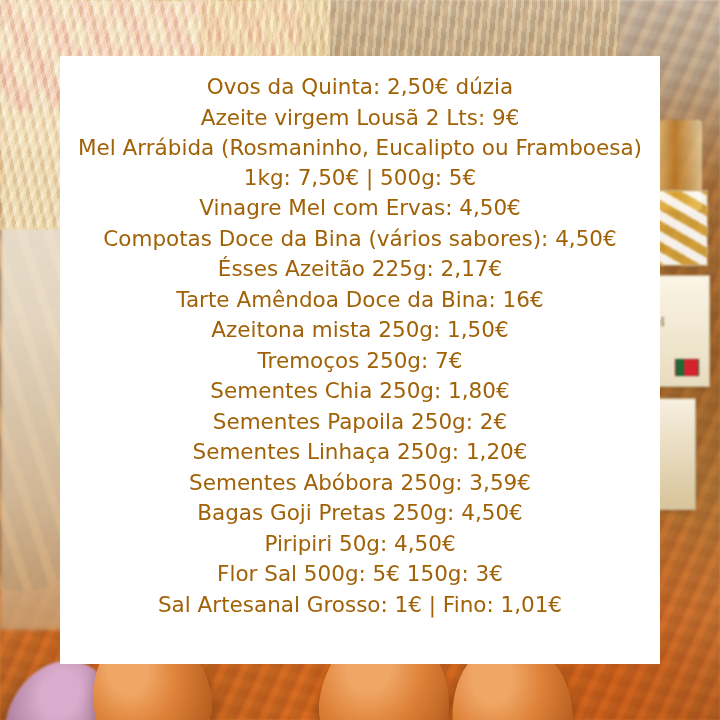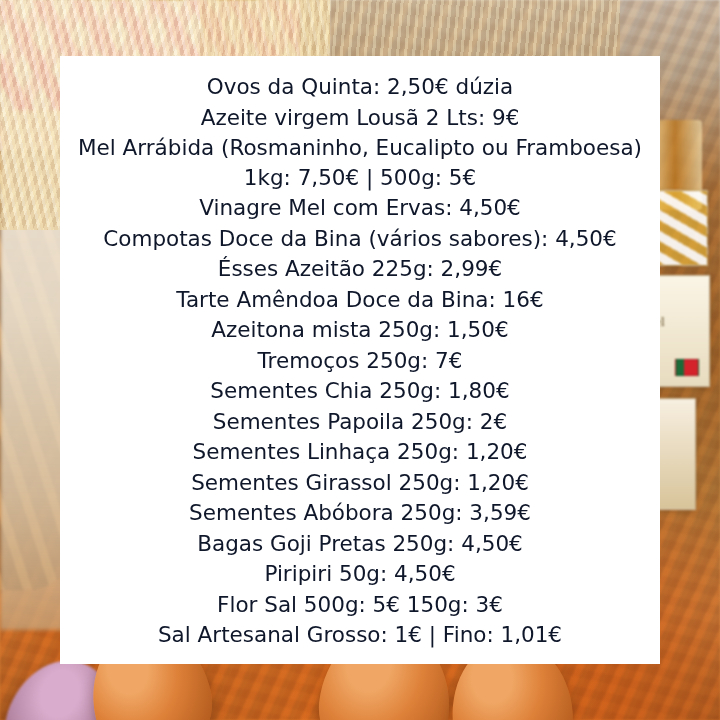--- a/index.html
+++ b/index.html
@@ -189,21 +189,21 @@
     justify-content: flex-start;
     align-items: center;
   }
 
   .price-line {
     width: 100%;
     text-align: center;
     font-family: "DejaVu Sans", sans-serif;
     font-size: 21.5px;
     line-height: 30.5px;
-    color: #0f172a;
+    color: #a16207;
     white-space: normal;
   }
   .price-line.wrap2 { line-height: 30px; }
 </style>
 </head>
 <body>
 
 <div id="stage">
 
   <div class="bg-layer bg-base"></div>
@@ -241,28 +241,27 @@
   <div class="egg e1"></div>
   <div class="egg e2"></div>
   <div class="egg e3"></div>
 
   <div class="card">
     <div class="price-line">Ovos da Quinta: 2,50€ dúzia</div>
     <div class="price-line">Azeite virgem Lousã 2 Lts: 9€</div>
     <div class="price-line wrap2">Mel Arrábida (Rosmaninho, Eucalipto ou Framboesa) 1kg: 7,50€ | 500g: 5€</div>
     <div class="price-line">Vinagre Mel com Ervas: 4,50€</div>
     <div class="price-line">Compotas Doce da Bina (vários sabores): 4,50€</div>
-    <div class="price-line">Ésses Azeitão 225g: 2,99€</div>
+    <div class="price-line">Ésses Azeitão 225g: 2,17€</div>
     <div class="price-line">Tarte Amêndoa Doce da Bina: 16€</div>
     <div class="price-line">Azeitona mista 250g: 1,50€</div>
     <div class="price-line">Tremoços 250g: 7€</div>
     <div class="price-line">Sementes Chia 250g: 1,80€</div>
     <div class="price-line">Sementes Papoila 250g: 2€</div>
     <div class="price-line">Sementes Linhaça 250g: 1,20€</div>
-    <div class="price-line">Sementes Girassol 250g: 1,20€</div>
     <div class="price-line">Sementes Abóbora 250g: 3,59€</div>
     <div class="price-line">Bagas Goji Pretas 250g: 4,50€</div>
     <div class="price-line">Piripiri 50g: 4,50€</div>
     <div class="price-line">Flor Sal 500g: 5€ 150g: 3€</div>
     <div class="price-line">Sal Artesanal Grosso: 1€ | Fino: 1,01€</div>
   </div>
 
 </div>
 
 </body></html>

